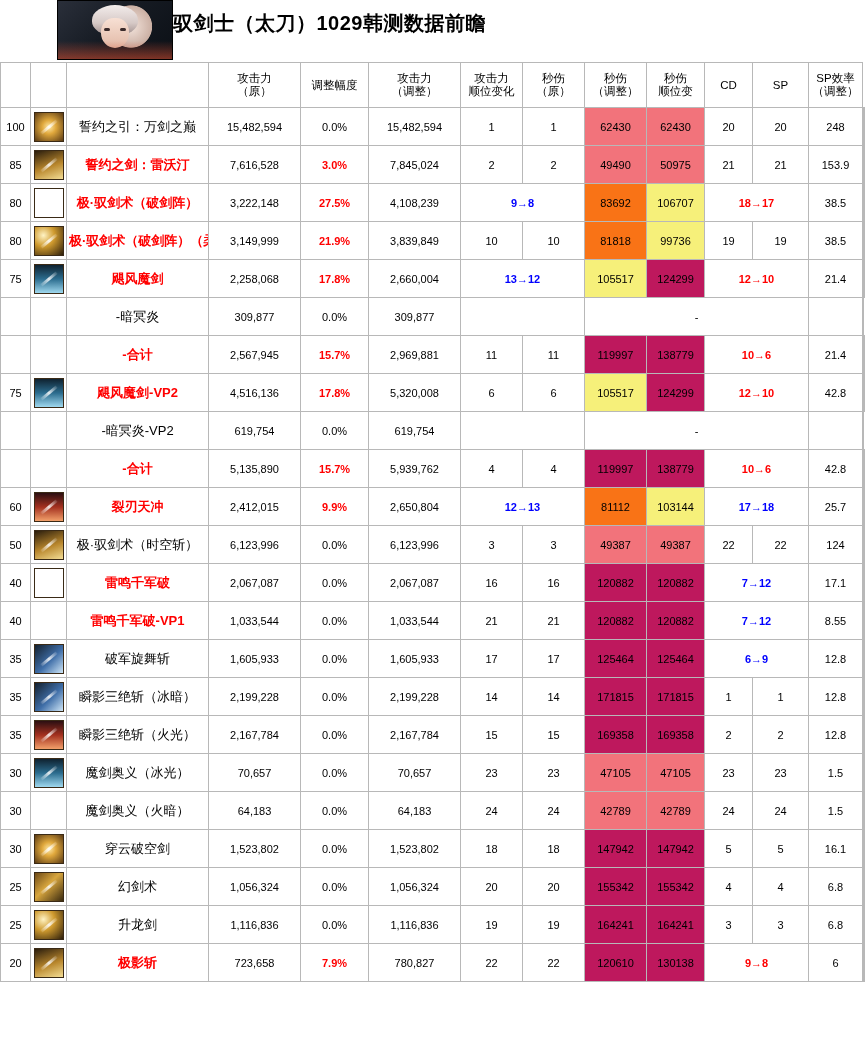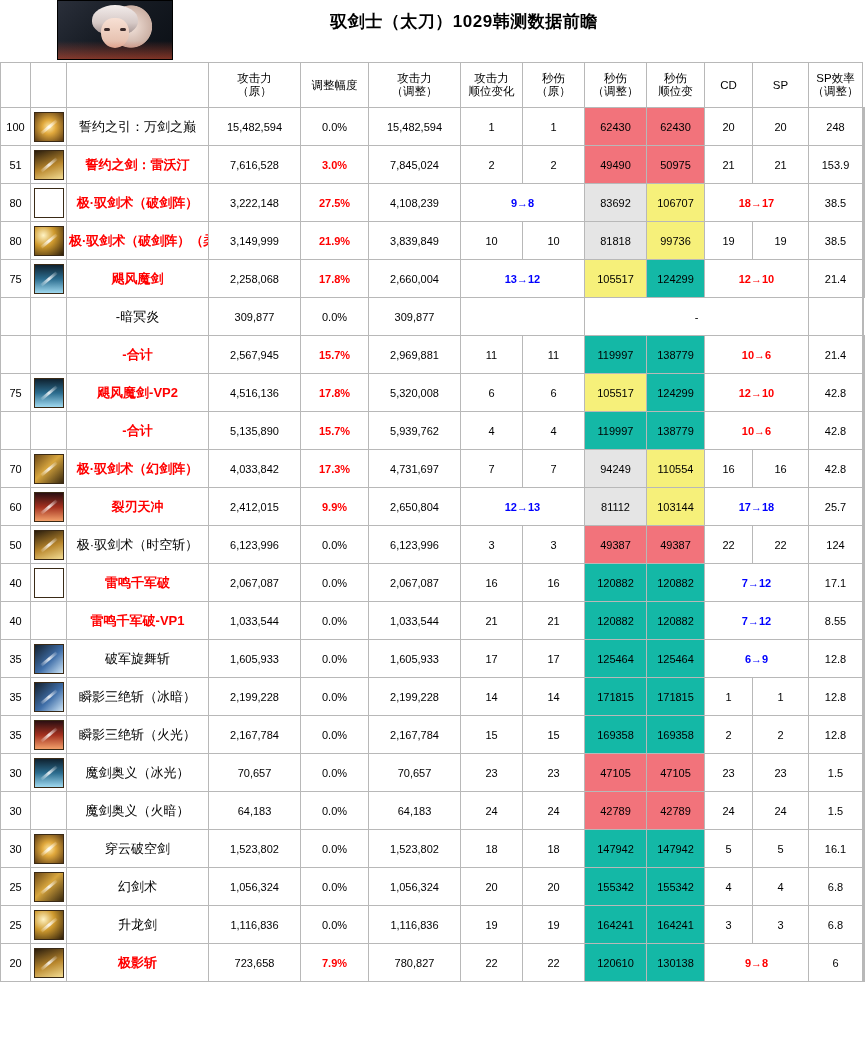--- a/index.html
+++ b/index.html
@@ -45,22 +45,22 @@
     position:absolute;top:27px;width:6px;height:3px;background:#3a2a2a;border-radius:2px;
   }
   .portrait .eye.l{left:50%;margin-left:-11px;}
   .portrait .eye.r{left:50%;margin-left:5px;}
   .portrait .glow{
     position:absolute;left:0;right:0;bottom:0;height:18px;
     background:linear-gradient(180deg,rgba(230,90,60,0) 0%,rgba(220,80,50,.55) 100%);
   }
   .title{
     flex:1;
-    text-align:center;
-    font-size:17px;
+    text-align:left;
+    font-size:20px;
     font-weight:bold;
     padding-top:10px;
     padding-right:110px;
     letter-spacing:.5px;
   }
 
   
   table.main{
     border-collapse:collapse;
     table-layout:fixed;
@@ -98,22 +98,22 @@
   .c-spe{width:54px;}
 
   .name{font-size:13px;}
   .red{color:#ff0000;font-weight:bold;}
   .blue{color:#0000ff;font-weight:bold;}
   .num{font-variant-numeric:tabular-nums;}
 
   
   .bg-pink{background:#f2737b;}
   .bg-yellow{background:#f6f07a;}
-  .bg-green{background:#14b8a6;}
-  .bg-ygreen{background:#e5e5e5;}
+  .bg-green{background:#be185d;}
+  .bg-ygreen{background:#f97316;}
   .bg-sp{background:#c3cdec;}
 
   
   .icon{
     width:30px;height:30px;margin:0 auto;
     border:1px solid #3a2a16;
     box-sizing:border-box;
     position:relative;
     overflow:hidden;
   }
@@ -218,21 +218,21 @@
           <td class="num" style="width:31px">1</td>
           <td class="num bg-pink">62430</td>
           <td class="num bg-pink">62430</td>
           <td class="num" style="width:29px">20</td>
           <td class="num" style="width:29px">20</td>
           <td class="num">248</td>
           <td class="num ">600</td>
           <td class="num bg-sp ">104</td>
         </tr>
         <tr>
-          <td class="num">51</td>
+          <td class="num">85</td>
           <td>
             <div class="icon ic-c"></div>
           </td>
           <td class="name red">誓约之剑：雷沃汀</td>
           <td class="num">7,616,528</td>
           <td class="num red">3.0%</td>
           <td class="num">7,845,024</td>
           <td class="num" style="width:31px">2</td>
           <td class="num" style="width:31px">2</td>
           <td class="num bg-pink">49490</td>
@@ -338,53 +338,46 @@
           <td class="num bg-yellow">105517</td>
           <td class="num bg-green">124299</td>
           <td class="num red" colspan="2">12→10</td>
           <td class="num">42.8</td>
           <td class="num ">1840</td>
           <td class="num bg-sp ">68</td>
         </tr>
         <tr>
           <td class="num"></td>
           <td></td>
+          <td class="name ">-暗冥炎-VP2</td>
+          <td class="num">619,754</td>
+          <td class="num ">0.0%</td>
+          <td class="num">619,754</td>
+          <td class="num " colspan="2"></td>
+          <td class="dash" colspan="4">-</td>
+          <td class="num"></td>
+          <td class="num"></td>
+        </tr>
+        <tr>
+          <td class="num"></td>
+          <td></td>
           <td class="name red">-合计</td>
           <td class="num">5,135,890</td>
           <td class="num red">15.7%</td>
           <td class="num">5,939,762</td>
           <td class="num" style="width:31px">4</td>
           <td class="num" style="width:31px">4</td>
           <td class="num bg-green">119997</td>
           <td class="num bg-green">138779</td>
           <td class="num red" colspan="2">10→6</td>
           <td class="num">42.8</td>
           <td class="num ">-</td>
           <td class="num  ">-</td>
         </tr>
         <tr>
-          <td class="num">70</td>
-          <td>
-            <div class="icon ic-b"></div>
-          </td>
-          <td class="name red">极·驭剑术（幻剑阵）</td>
-          <td class="num">4,033,842</td>
-          <td class="num red">17.3%</td>
-          <td class="num">4,731,697</td>
-          <td class="num" style="width:31px">7</td>
-          <td class="num" style="width:31px">7</td>
-          <td class="num bg-ygreen">94249</td>
-          <td class="num bg-yellow">110554</td>
-          <td class="num" style="width:29px">16</td>
-          <td class="num" style="width:29px">16</td>
-          <td class="num">42.8</td>
-          <td class="num ">1820</td>
-          <td class="num bg-sp ">61</td>
-        </tr>
-        <tr>
           <td class="num">60</td>
           <td>
             <div class="icon ic-g"></div>
           </td>
           <td class="name red">裂刃天冲</td>
           <td class="num">2,412,015</td>
           <td class="num red">9.9%</td>
           <td class="num">2,650,804</td>
           <td class="num blue" colspan="2">12→13</td>
           <td class="num bg-ygreen">81112</td>

